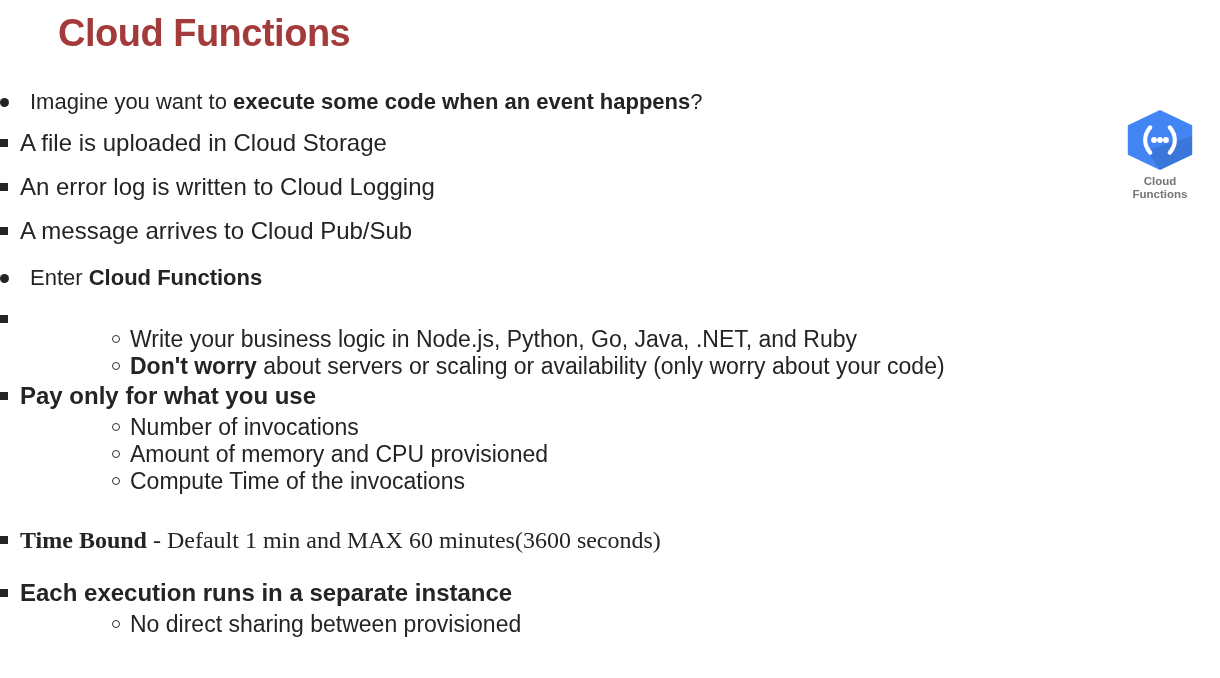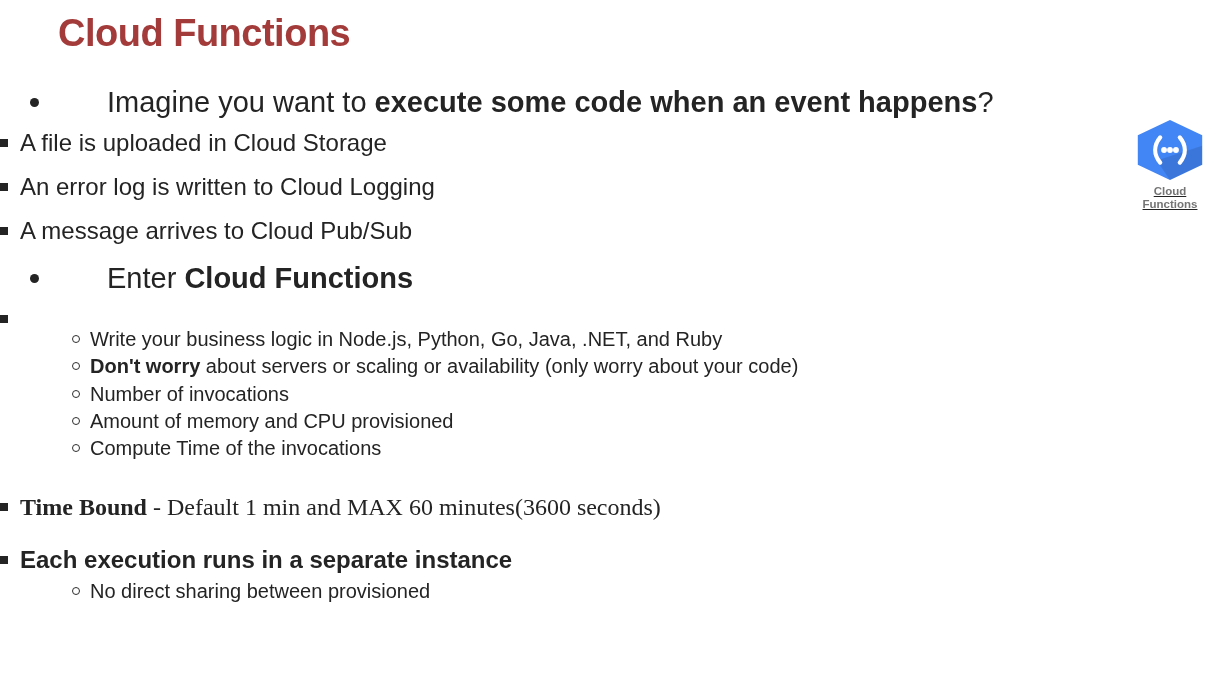--- a/index.html
+++ b/index.html
@@ -6,31 +6,31 @@
   body{
     width:1220px;height:678px;background:#ffffff;position:relative;overflow:hidden;
     font-family:"Liberation Sans",sans-serif;color:#242424;
     -webkit-font-smoothing:antialiased;
   }
   .content{position:absolute;left:0;top:0;width:1140px;height:647px;overflow:hidden;}
   .title{margin:10px 0 0 58px;font-size:38px;line-height:46px;font-weight:700;color:#A33B3A;letter-spacing:-0.5px;}
   .row{display:flex;align-items:flex-start;}
   .row .txt{margin:0;}
   b{font-weight:700;}
-  .l1{padding-left:30px;font-size:29px;line-height:36px;gap:47px;}
+  .l1{font-size:22px;line-height:36px;}
   .l2{font-size:24px;line-height:30px;}
-  .l3{padding-left:72px;font-size:20px;line-height:24px;}
+  .l3{padding-left:112px;font-size:23px;line-height:24px;}
   .mk{flex:none;}
   .mk1{width:9px;height:9px;border-radius:50%;background:#242424;margin:14px 21px 0 0;}
   .mk2{width:8px;height:8px;background:#242424;margin:11px 12px 0 0;}
   .mk3{width:6px;height:6px;border:1.5px solid #2e2e2e;border-radius:50%;background:#fff;margin:8px 10px 0 0;}
   .mt4{margin-top:4px;}  .mt8{margin-top:8px;}   .mt12{margin-top:3px;}
   .mt13{margin-top:23px;}.mt14{margin-top:14px;text-align:right;} .mt15{margin-top:32px;font-family:Liberation Serif, serif;}
   .mt28{margin-top:28px;}
-  .logo{position:absolute;left:1114px;top:101px;width:76px;margin:18px;text-align:center;text-decoration:underline;}
+  .logo{position:absolute;left:1114px;top:101px;width:76px;margin:8px;text-align:center;}
   .logo svg{display:block;margin:0 auto;}
   .logo-label{font-size:11.5px;line-height:13px;font-weight:700;color:#757575;margin-top:4px;}
 </style>
 </head>
 <body>
 
 <div class="content">
 
   <h1 class="title">Cloud Functions</h1>
 
@@ -62,20 +62,24 @@
   </div>
   <div class="row l3 mt4">
     <span class="mk mk3"></span>
     <p class="txt">Write your business logic in Node.js, Python, Go, Java, .NET, and Ruby</p>
   </div>
   <div class="row l3 mt12">
     <span class="mk mk3"></span>
     <p class="txt"><b>Don't worry</b><span> about servers or scaling or availability (only worry about your code)</span></p>
   </div>
 
+  <div class="row l2 mt12">
+    <span class="mk mk2"></span>
+    <p class="txt"><b>Pay only for what you use</b></p>
+  </div>
   <div class="row l3 mt4">
     <span class="mk mk3"></span>
     <p class="txt">Number of invocations</p>
   </div>
   <div class="row l3 mt12">
     <span class="mk mk3"></span>
     <p class="txt">Amount of memory and CPU provisioned</p>
   </div>
   <div class="row l3 mt12">
     <span class="mk mk3"></span>

